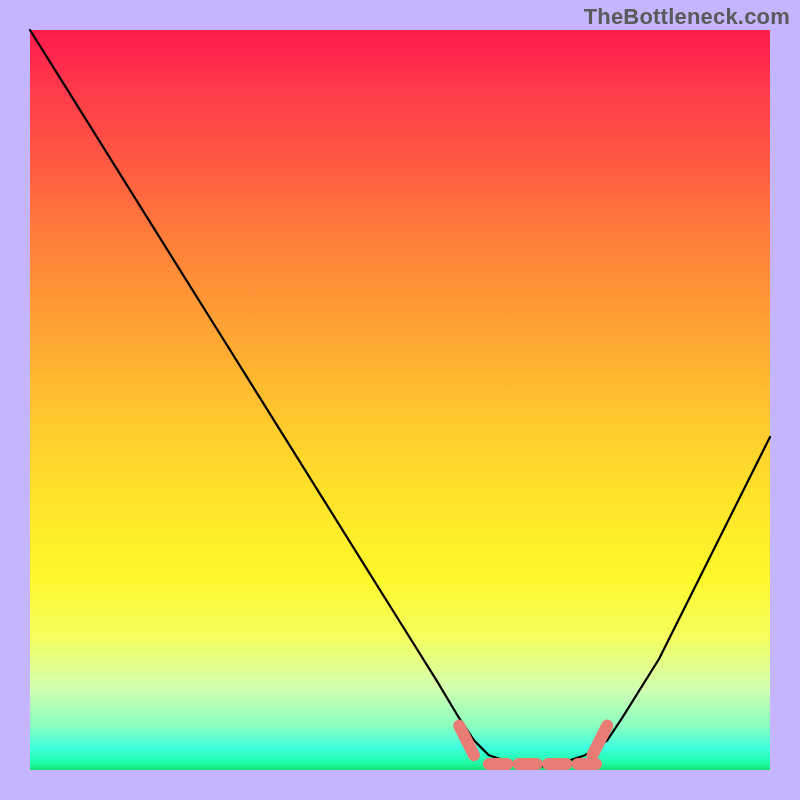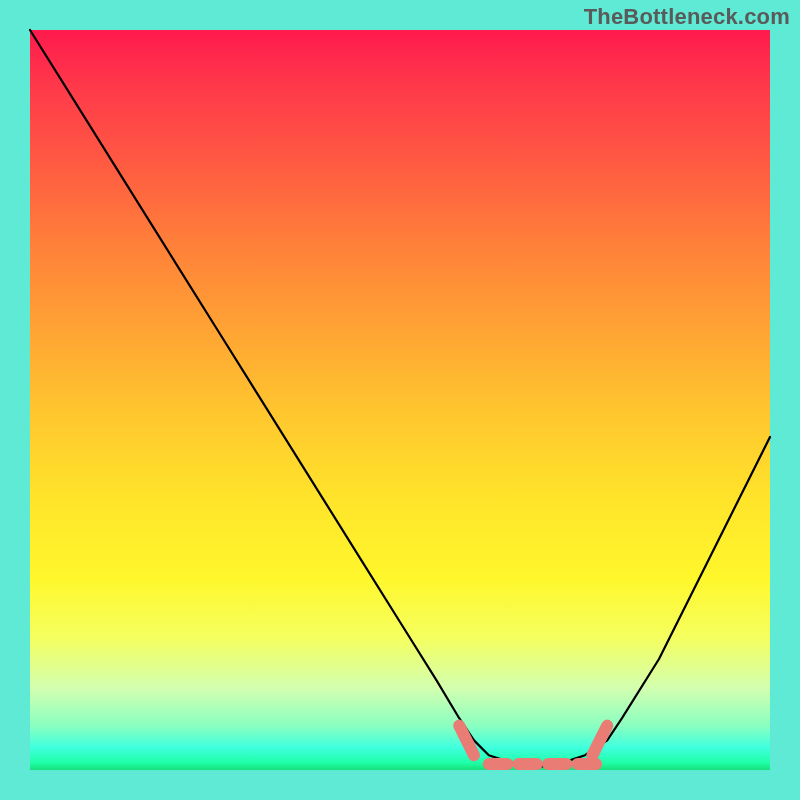--- a/index.html
+++ b/index.html
@@ -8,21 +8,21 @@
     width: 800px;
     height: 800px;
     background: #000;
     font-family: Arial, Helvetica, sans-serif;
     overflow: hidden;
   }
   .frame {
     position: relative;
     width: 800px;
     height: 800px;
-    background: #5eead4;
+    background: #c4b5fd;
   }
   .watermark {
     position: absolute;
     top: 4px;
     right: 10px;
     color: #5a5a5a;
     font-size: 22px;
     font-weight: 600;
     letter-spacing: 0.2px;
     user-select: none;

